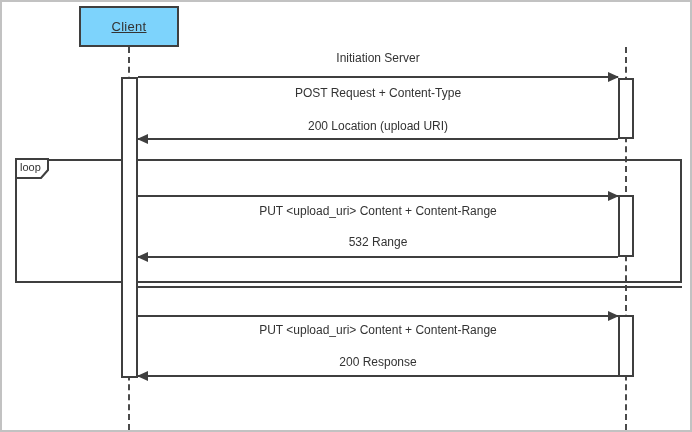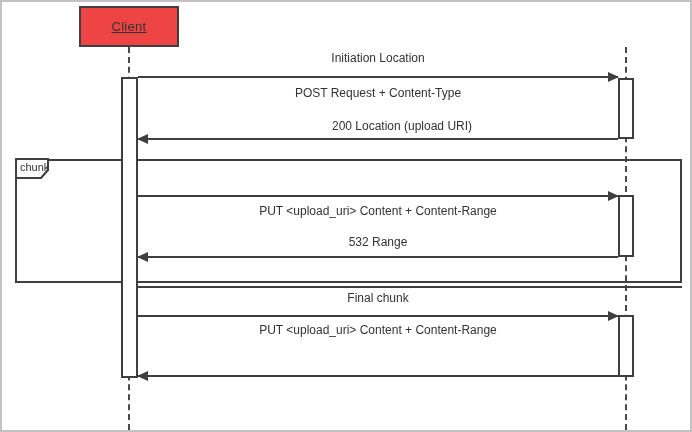--- a/index.html
+++ b/index.html
@@ -10,21 +10,21 @@
     border:2px solid #c2c2c2;
     box-sizing:border-box;
     font-family:"Liberation Sans", sans-serif;
     color:#333333;
     overflow:hidden;
   }
   .abs{position:absolute;}
   .actor-box{
     width:100px;height:41px;
     border:2px solid #3f3f3f;
-    background:#ef4444;
+    background:#7dd3fc;
     display:flex;align-items:center;justify-content:center;
     box-sizing:border-box;
     z-index:3;
   }
   .actor-label{
     font-size:13px;
     text-decoration:underline;
     letter-spacing:0.3px;
   }
   .lifeline{
@@ -88,54 +88,54 @@
 
 <div class="canvas">
 
   <div class="abs lifeline" style="left:126px;top:45px;height:383px;"></div>
   <div class="abs lifeline" style="left:623px;top:45px;height:383px;"></div>
 
   <div class="abs loop-box"></div>
   <svg class="abs loop-tab" width="36" height="22" viewBox="0 0 36 22">
     <path d="M1 1 H33 V12 L26 20 H1 Z" fill="#ffffff" stroke="#3f3f3f" stroke-width="2"></path>
   </svg>
-  <div class="abs loop-tab-label">chunk</div>
+  <div class="abs loop-tab-label">loop</div>
 
   <div class="abs separator"></div>
 
   <div class="abs activation" style="left:119px;top:75px;width:17px;height:301px;"></div>
   <div class="abs activation" style="left:616px;top:76px;width:16px;height:61px;"></div>
   <div class="abs activation" style="left:616px;top:193px;width:16px;height:62px;"></div>
   <div class="abs activation" style="left:616px;top:313px;width:16px;height:62px;"></div>
 
   <div class="abs actor-box" style="left:77px;top:4px;">
     <span class="actor-label">Client</span>
   </div>
 
-  <div class="abs msg-label" style="top:49px;">Initiation Location</div>
+  <div class="abs msg-label" style="top:49px;">Initiation Server</div>
   <div class="abs msg-line" style="top:74px;">
     <div class="arrow-right"></div>
   </div>
   <div class="abs msg-label" style="top:84px;">POST Request + Content-Type</div>
-  <div class="abs msg-label" style="top:117px;margin-left:24px;">200 Location (upload URI)</div>
+  <div class="abs msg-label" style="top:117px;">200 Location (upload URI)</div>
   <div class="abs msg-line" style="top:136px;">
     <div class="arrow-left"></div>
   </div>
 
   <div class="abs msg-line" style="top:193px;">
     <div class="arrow-right"></div>
   </div>
   <div class="abs msg-label" style="top:202px;">PUT &lt;upload_uri&gt; Content + Content-Range</div>
   <div class="abs msg-label" style="top:233px;">532 Range</div>
   <div class="abs msg-line" style="top:254px;">
     <div class="arrow-left"></div>
   </div>
 
-  <div class="abs msg-label" style="top:289px;">Final chunk</div>
   <div class="abs msg-line" style="top:313px;">
     <div class="arrow-right"></div>
   </div>
   <div class="abs msg-label" style="top:321px;">PUT &lt;upload_uri&gt; Content + Content-Range</div>
+  <div class="abs msg-label" style="top:353px;">200 Response</div>
   <div class="abs msg-line" style="top:373px;">
     <div class="arrow-left"></div>
   </div>
 
 </div>
 
 </body></html>

